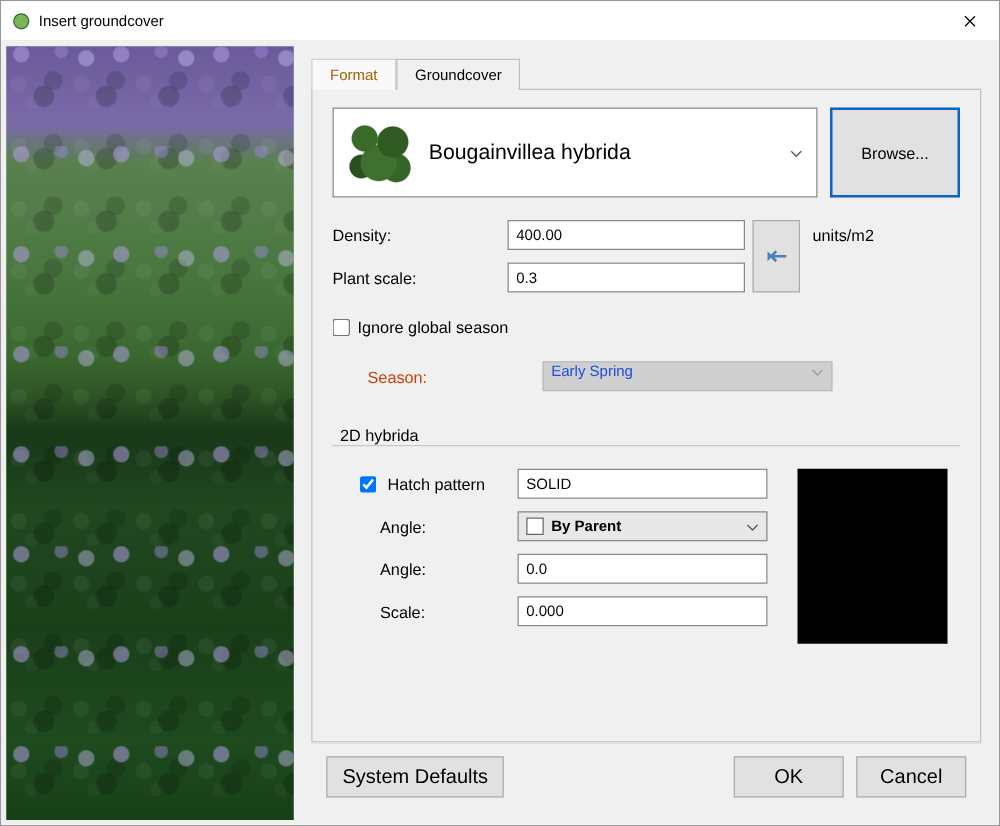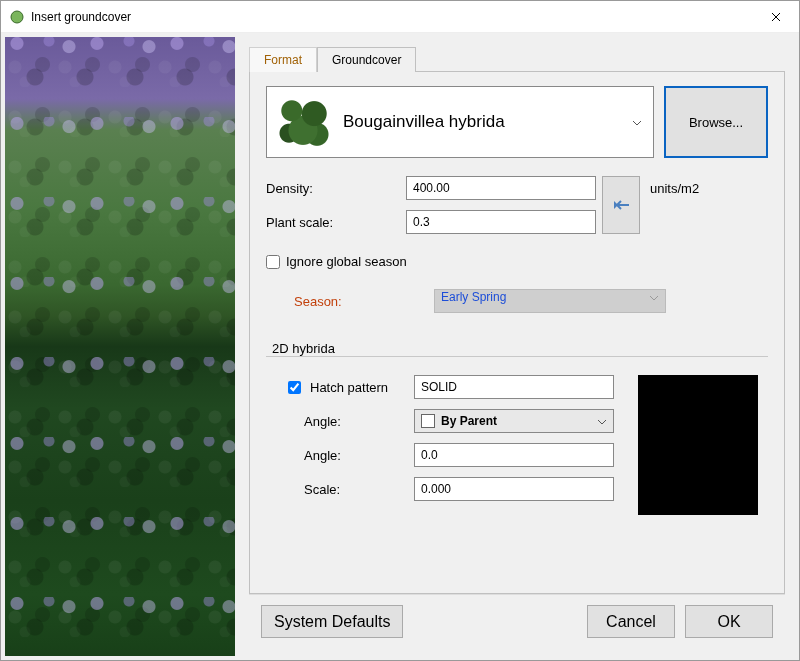--- a/index.html
+++ b/index.html
@@ -399,23 +399,23 @@
         </div>
 
       </div>
 
       <div class="bottom-bar">
         <div class="btn wide">
           <span>System Defaults</span>
         </div>
         <div class="spacer"></div>
         <div class="btn">
+          <span>OK</span>
+        </div>
+        <div class="btn">
           <span>Cancel</span>
-        </div>
-        <div class="btn">
-          <span>OK</span>
         </div>
       </div>
 
     </div>
   </div>
 
 </div>
 
 </body></html>

